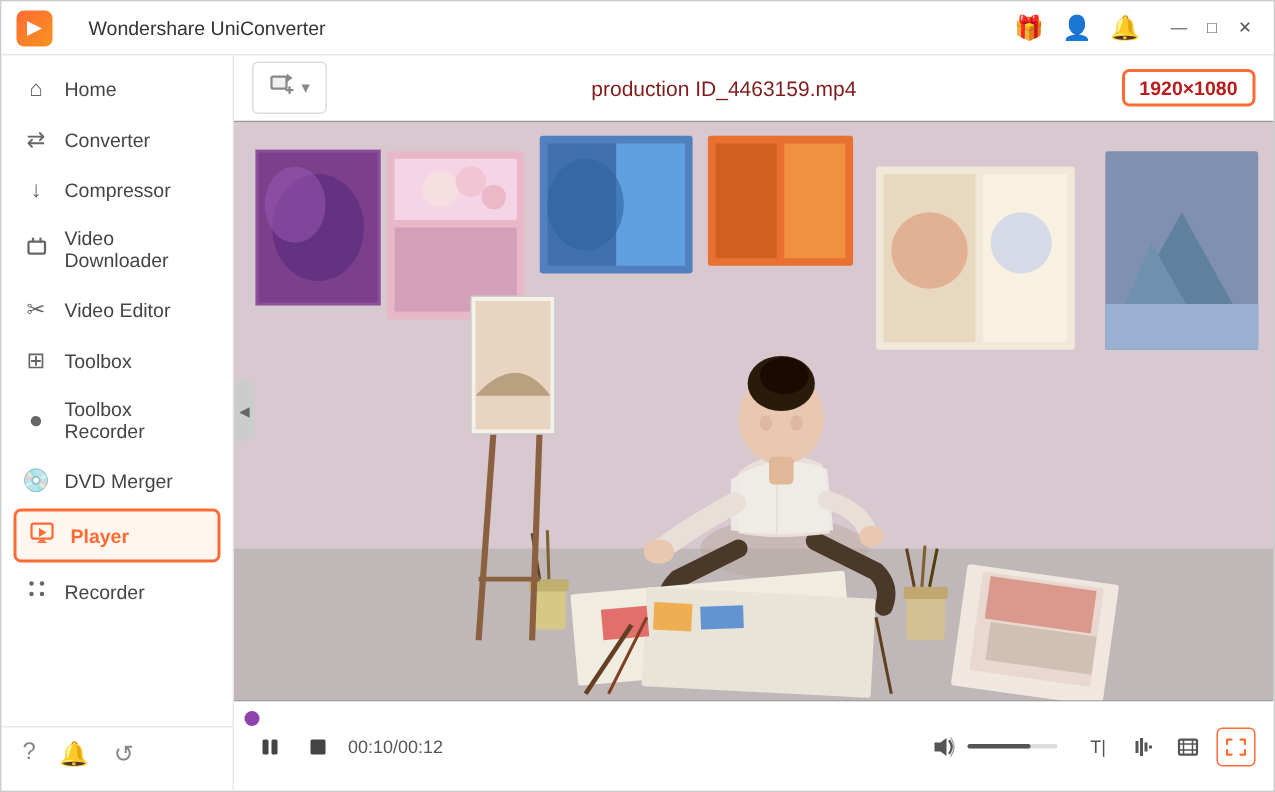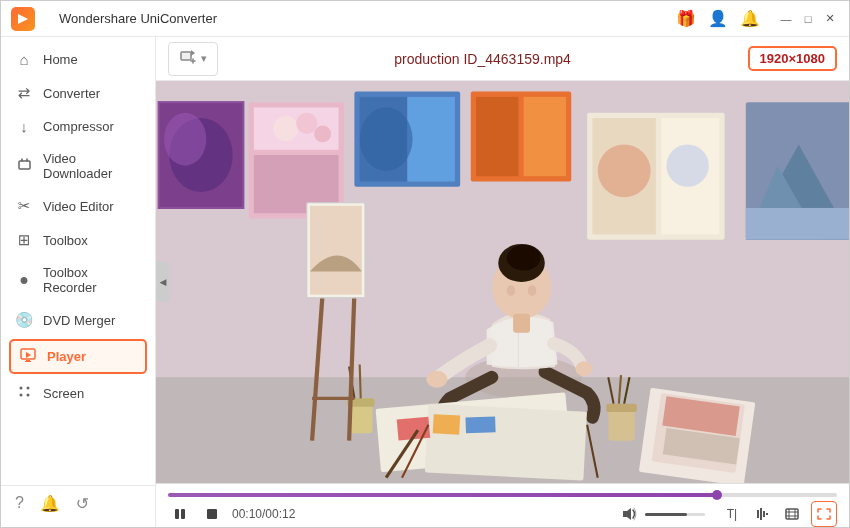--- a/index.html
+++ b/index.html
@@ -203,24 +203,24 @@
       align-items: center;
       justify-content: center;
       cursor: pointer;
       z-index: 10;
       font-size: 10px;
       color: #888;
     }
 
     
     .video-controls {
-      height: 44px;
+      height: 60px;
       background: #fff;
       display: flex;
-      flex-direction: column;
+      flex-direction: row;
       padding: 0 12px;
       flex-shrink: 0;
       border-top: 1px solid #e0e0e0;
     }
     .progress-bar-container {
       height: 18px;
       display: flex;
       align-items: center;
       padding-top: 4px;
     }
@@ -389,21 +389,21 @@
       </div>
       <div class="sidebar-item">
         <span class="si-icon">
           <svg width="15" height="15" viewBox="0 0 15 15" fill="none">
             <circle cx="4" cy="4" r="1.5" fill="#666"></circle>
             <circle cx="11" cy="4" r="1.5" fill="#666"></circle>
             <circle cx="4" cy="11" r="1.5" fill="#666"></circle>
             <circle cx="11" cy="11" r="1.5" fill="#666"></circle>
           </svg>
         </span>
-        <span>Screen</span>
+        <span>Recorder</span>
       </div>
       <div class="sidebar-footer">
         <span class="footer-icon">?</span>
         <span class="footer-icon">🔔</span>
         <span class="footer-icon">↺</span>
       </div>
     </div>
 
     <div class="content-area">
 

